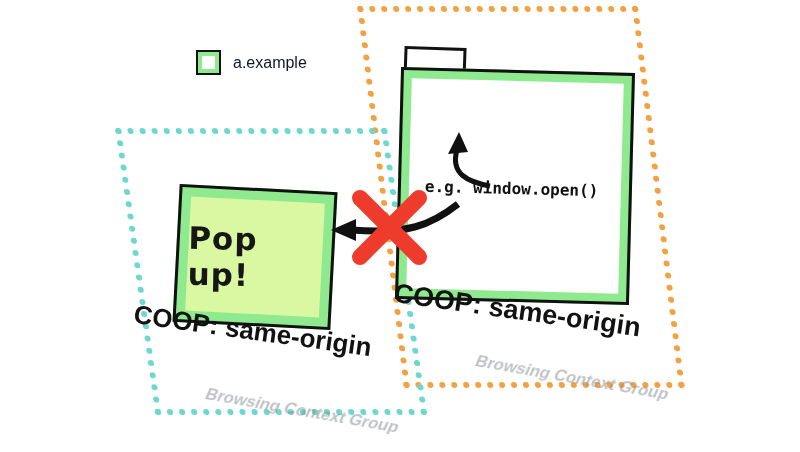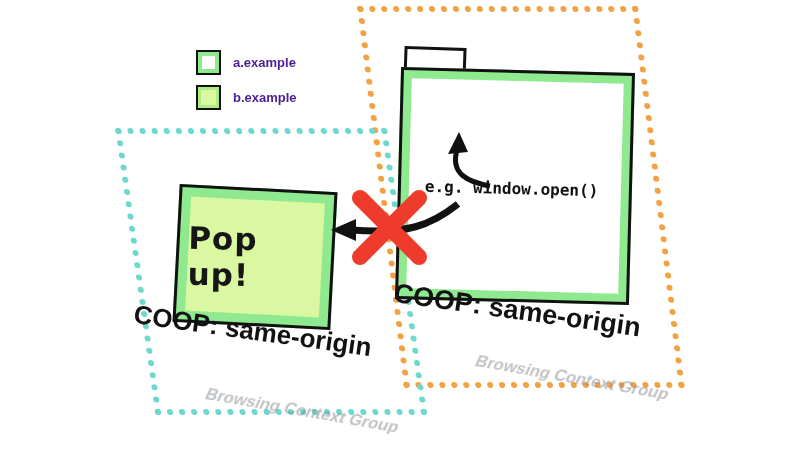--- a/index.html
+++ b/index.html
@@ -53,21 +53,21 @@
     display: flex; flex-direction: column; gap: 10px;
   }
   .legend-row { display: flex; align-items: center; gap: 12px; }
   .swatch {
     width: 25px; height: 25px;
     border: 2px solid #111;
     display: inline-block;
   }
   .swatch-a { background: #fff; box-shadow: inset 0 0 0 4px var(--green_border, #8FE98F); }
   .swatch-b { background: var(--green_fill, #DAF7A1); box-shadow: inset 0 0 0 3px #b4ea82; }
-  .legend-label { font-size: 13px; color: #4c1d95; font-weight: bold; }
+  .legend-label { font-size: 16px; color: #0f172a; }
 
   
   .tab {
     position: absolute; left: 404px; top: 47px;
     width: 62px; height: 34px; z-index: 2;
     background: #fff; border: 3px solid #111;
     transform: rotate(2deg);
   }
   .main-window {
     position: absolute; left: 398px; top: 70px;
@@ -134,24 +134,20 @@
   <div class="group group-teal"></div>
 
   <div class="bcg-caption caption-orange">Browsing Context Group</div>
   <div class="bcg-caption caption-teal">Browsing Context Group</div>
 
   <div class="legend">
     <div class="legend-row">
       <span class="swatch swatch-a"></span>
       <span class="legend-label">a.example</span>
     </div>
-    <div class="legend-row">
-      <span class="swatch swatch-b"></span>
-      <span class="legend-label">b.example</span>
-    </div>
   </div>
 
   <div class="tab"></div>
   <div class="main-window">
     <div class="main-inner">
       <div class="annotation">e.g. window.open()</div>
     </div>
   </div>
   <div class="coop-label label-main">COOP: same-origin</div>
 

